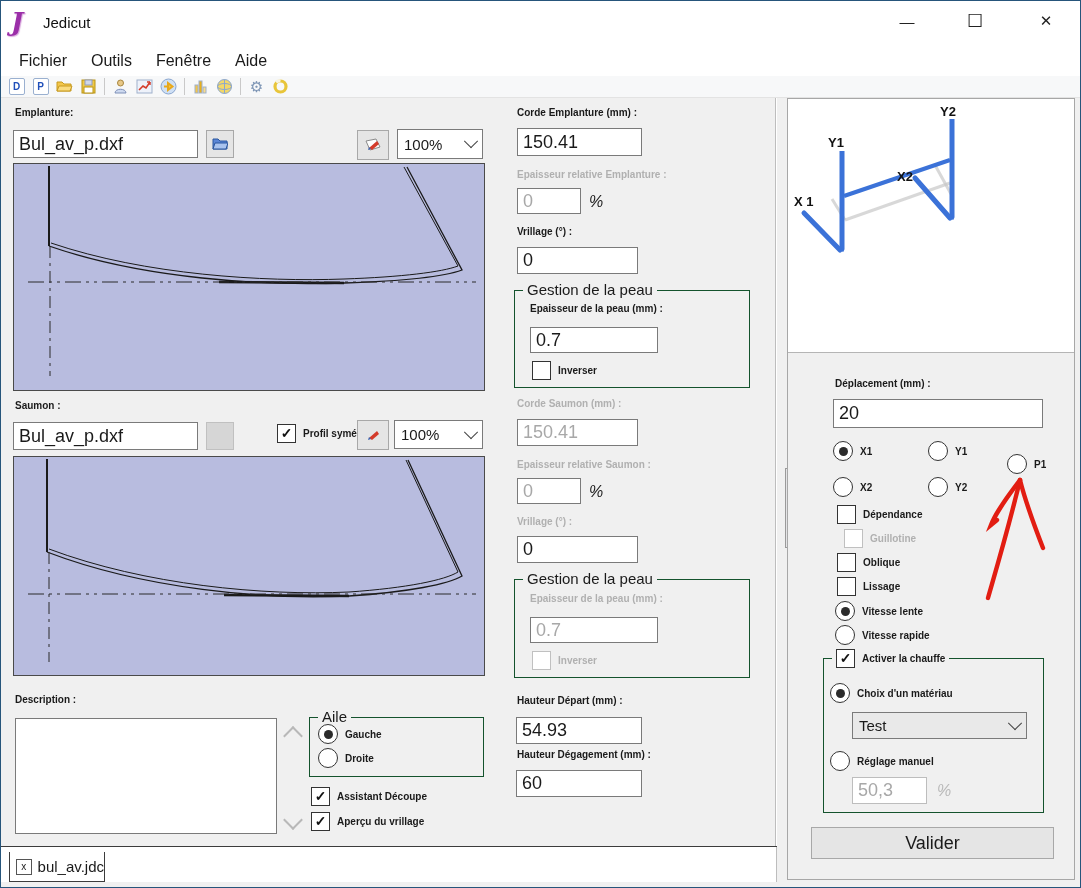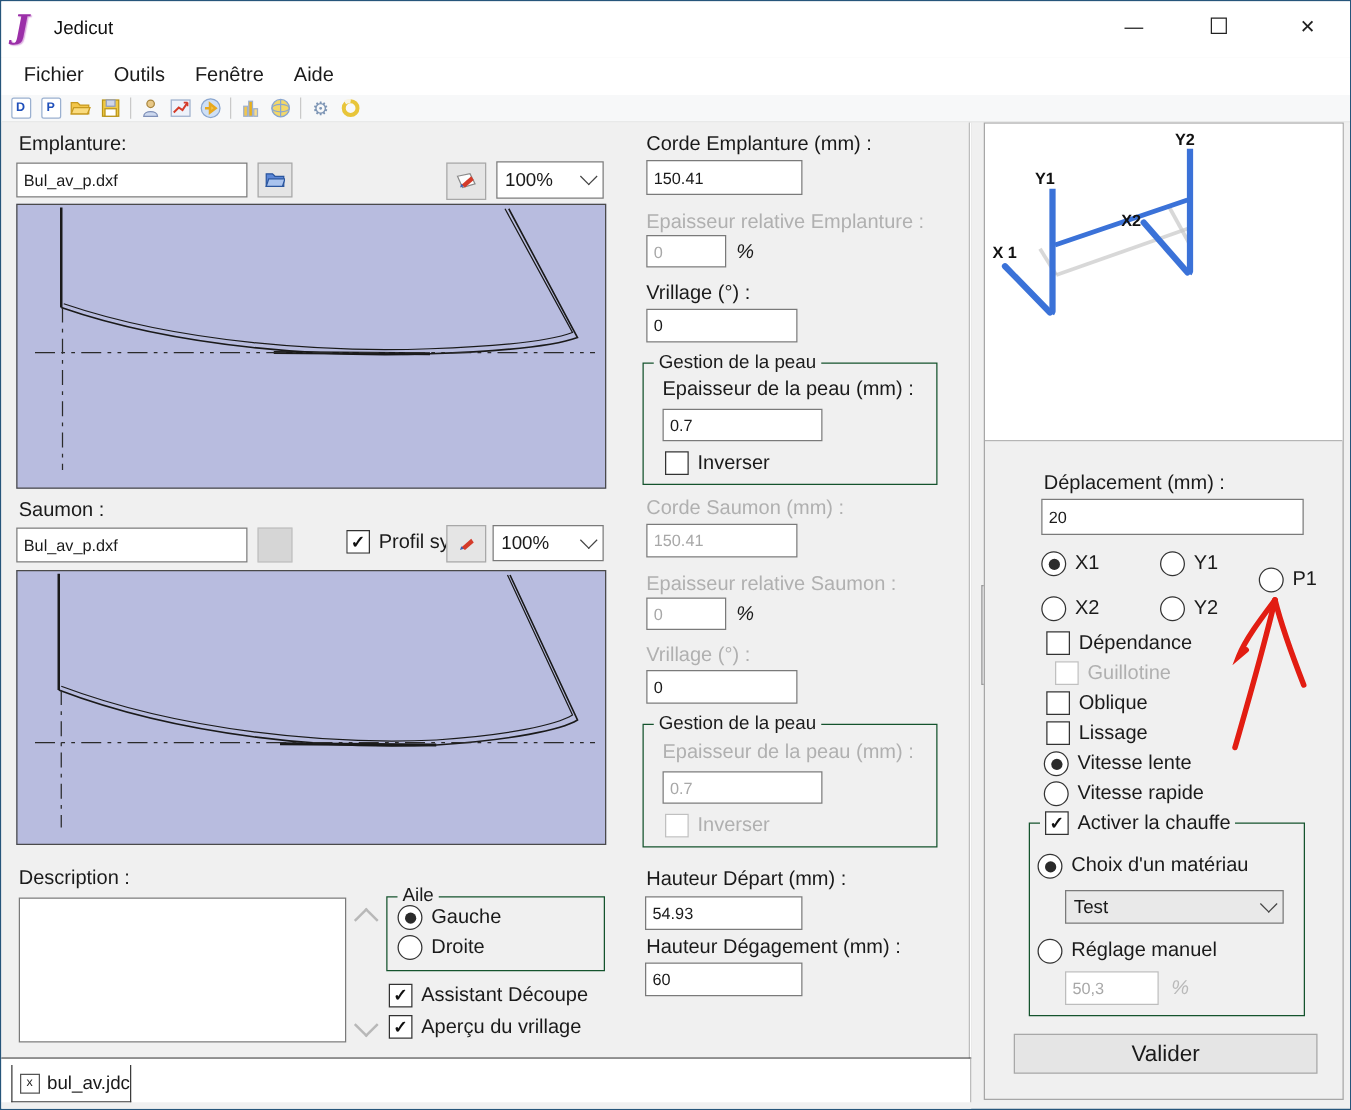--- a/index.html
+++ b/index.html
@@ -19,23 +19,23 @@
   .tb-sep{width:1px;height:17px;background:#c9c9c9;margin-left:7px;}
   .doc-letter{width:14px;height:15px;background:#fff;border:1px solid #9ab0d0;border-radius:2px;font-size:10px;font-weight:bold;color:#1f4fba;display:flex;align-items:center;justify-content:center;}
   
   .left-panel{left:0;top:97px;width:775px;height:748px;background:#f0f0f0;}
   .panel-edge{left:774px;top:97px;width:2px;height:783px;background:#bdbdbd;border-right:1px solid #fff;}
   .splitter-btn{left:784px;top:467px;width:17px;height:80px;background:#e4e4e6;border:1px solid #9a9a9a;display:flex;align-items:center;justify-content:center;}
   .splitter-btn .tri{width:0;height:0;border-left:6px solid #5a5a66;border-top:5px solid transparent;border-bottom:5px solid transparent;}
   .right-panel{left:786px;top:97px;width:288px;height:782px;background:#f0f0f0;border:1px solid #a7a7a7;}
   .diagram{left:787px;top:98px;width:286px;height:254px;background:#ffffff;border-bottom:1px solid #b5b5b5;}
   
-  .lbl{font-size:16px;color:#1a1a1a;white-space:nowrap;}
+  .lbl{font-size:10px;color:#1a1a1a;white-space:nowrap;font-weight:bold;}
   .lbl.dis{color:#b0b0b0;}
-  .input{background:#fff;border:1px solid #7a7a7a;font-size:13px;color:#1a1a1a;padding:2px 5px;font-family:"Liberation Sans",sans-serif;display:flex;align-items:center;overflow:hidden;}
+  .input{background:#fff;border:1px solid #7a7a7a;font-size:18px;color:#1a1a1a;padding:2px 5px;font-family:"Liberation Sans",sans-serif;display:flex;align-items:center;overflow:hidden;}
   .input.graytext{color:#a8a8a8;}
   .input.disfield{border-color:#bdbdbd;color:#a8a8a8;}
   .combo{background:#fff;border:1px solid #7a7a7a;font-size:15px;color:#1a1a1a;padding:2px 6px;display:flex;align-items:center;justify-content:space-between;}
   .combo.graybg{background:#e9e9e9;}
   .chev{width:9px;height:9px;border-right:1.6px solid #444;border-bottom:1.6px solid #444;transform:rotate(45deg) translate(-2px,-2px);}
   .btn{background:#e5e5e5;border:1px solid #a8a8a8;display:flex;align-items:center;justify-content:center;}
   .preview{background:#b8bcdf;border:1px solid #4a4a4a;}
   textarea.desc{background:#fff;border:1px solid #7a7a7a;resize:none;font-family:"Liberation Sans",sans-serif;}
   
   .chk{width:17px;height:17px;background:#fff;border:1.5px solid #333;display:inline-flex;align-items:center;justify-content:center;font-size:14px;color:#111;flex:none;}

